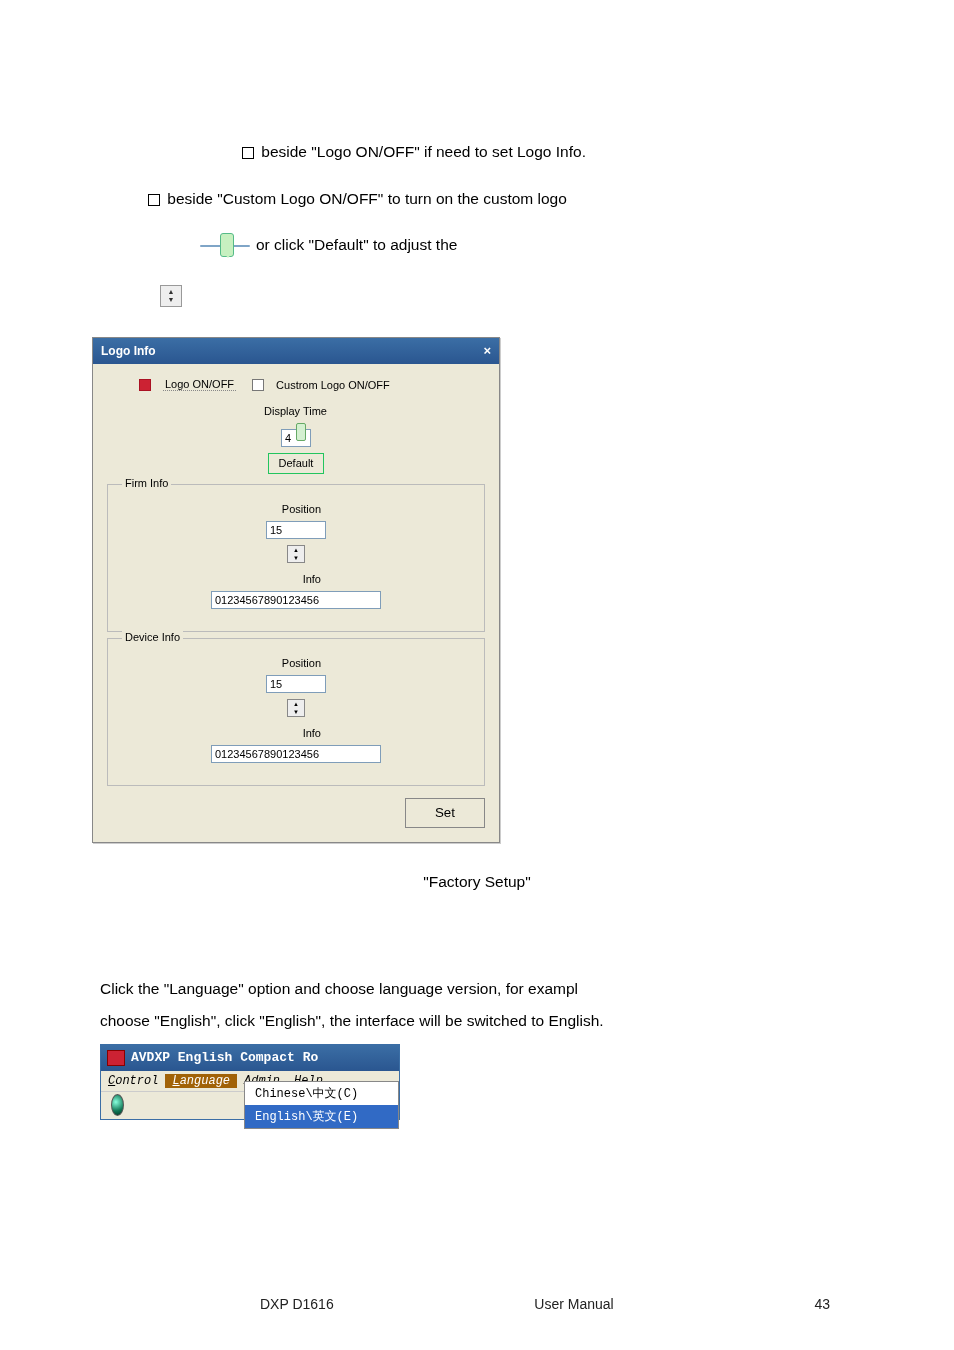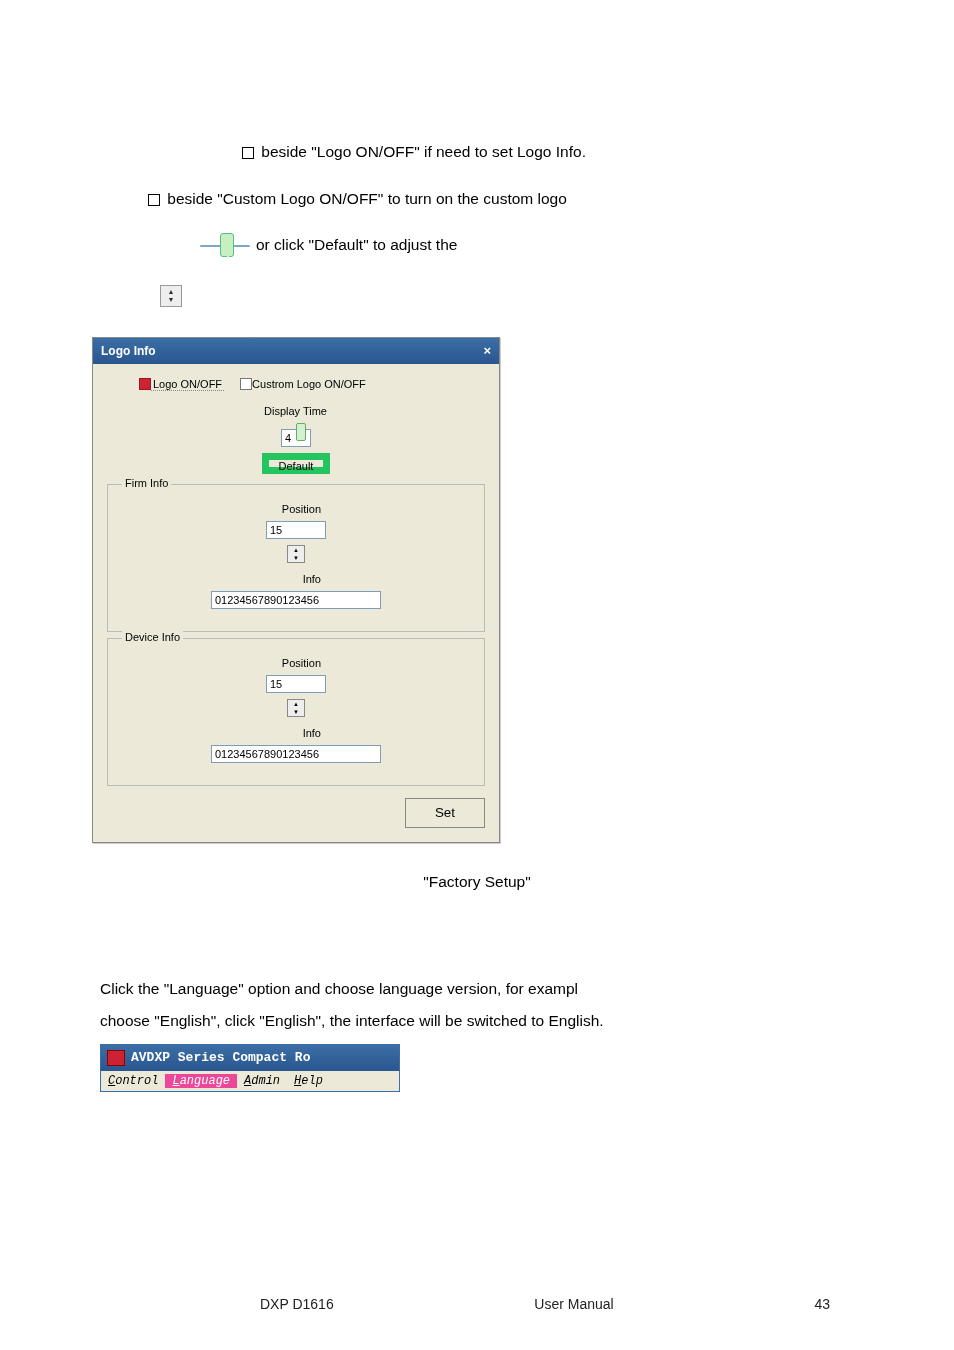--- a/index.html
+++ b/index.html
@@ -17,54 +17,54 @@
   .spinner-icon::before { content:"▲"; font-size:7px; color:#333; line-height:8px;}
   .spinner-icon::after { content:"▼"; font-size:7px; color:#333; line-height:8px;}
   .section-gap { margin-top: 40px; }
 
   
   .dialog { width: 408px; margin: 30px 0 0 -8px; background: #ece9d8; border:1px solid #888; font-size:11px; font-family: Tahoma, Arial, sans-serif; box-shadow:1px 1px 0 rgba(0,0,0,.2);}
   .titlebar { height:26px; background: linear-gradient(#3b6ea5,#2a5690); color:#fff; font-weight:bold; display:flex; align-items:center; padding:0 8px; font-size:12px;}
   .titlebar .close { margin-left:auto; font-size:13px; color:#fff;}
   .dlg-body { padding:10px 14px 14px 14px; }
   .checks { display:flex; gap:16px; margin:4px 0 14px 32px;}
-  .chk { display:flex; align-items:center; gap:0; }
+  .chk { display:flex; align-items:flex-end; gap:12px; }
   .chk .box { width:12px; height:12px; background:#fff; border:1px solid #777; display:inline-block;}
   .chk.red .box { background:#c23; border-color:#a12;}
   .chk .lbl { border-bottom:1px dotted #888; padding:0 2px;}
   .row { display:flex; align-items:center; gap:6px; margin-bottom:10px;flex-direction:column;}
   .row .lbl { width:64px; text-align:left; color:#000;}
   .slider-widget { flex:1; height:20px; position:relative; margin:0 6px;}
   .slider-widget .track { position:absolute; left:0; right:0; top:9px; height:2px; background:#bbb;}
   .slider-widget .ticks { position:absolute; left:0; right:0; top:11px; display:flex; justify-content:space-between;}
   .slider-widget .ticks span { width:1px; height:5px; background:#888;}
   .slider-widget .thumb { position:absolute; left:42%; top:0; width:10px; height:18px; background:#d4f0d0; border:1px solid #6a6; border-radius:2px;}
   .txtin { height:18px; border:1px solid #7f9db9; background:#fff; padding:0 3px; font-size:11px;}
   .w30 { width:30px;}
   .w180 { width:170px;}
-  .btn { height:21px; padding:0 10px; background:#ece9d8; border:7px solid #22c55e; font-size:11px; }
+  .btn { height:21px; padding:0 10px; background:#ece9d8; border:1px solid #22c55e; font-size:11px; }
   .fieldset { border:1px solid #bbb; padding:10px 10px 12px 10px; margin-top:6px;}
   .fieldset .legend { position:relative; top:-18px; left:4px; background:#ece9d8; padding:0 3px; display:inline-block; margin-bottom:-10px;}
   .fieldset .row { margin-top:-4px;}
   .spin { width:18px; height:18px; border:1px solid #888; background:#eee; display:inline-flex; flex-direction:column;}
   .spin span{font-size:6px; text-align:center; line-height:8px;}
   .setrow { display:flex; justify-content:flex-end; margin-top:12px;}
   .setbtn { width:80px; height:30px; background:#ece9d8; border:1px solid #888;}
 
   .factory { text-align:center; margin-top:30px; font-size:15.5px;}
 
   .body-text { font-size:15.5px; margin-top:82px; line-height:2.1;}
 
   
   .menu-ss { width:300px; border:1px solid #3b6ea5; margin-top:6px; background:#ece9d8; font-family: 'Courier New', monospace;}
   .menu-title { height:26px; background: linear-gradient(#3b6ea5,#2a5690); color:#fff; display:flex; align-items:center; padding:0 6px; font-size:13px; font-weight:bold;}
   .menu-title .ic { width:18px; height:16px; background:#c23; margin-right:6px; border:1px solid #800; display:inline-block;}
   .menubar { display:flex; height:20px; align-items:center; background:#ece9d8;font-style:italic;}
   .menubar .mi { padding:0 7px; font-size:12px;}
-  .menubar .mi.active { background:#ec4899; color:#fff;}
+  .menubar .mi.active { background:#a16207; color:#fff;}
   .menubar .mi .ul { text-decoration:underline;}
   .dropdown { margin-left:98px; width:155px; border:1px solid #888; background:#fff;}
   .dropdown .ditem { padding:3px 10px; font-size:12px;}
   .dropdown .ditem.sel { background:#316ac5; color:#fff;}
   .strip { display:flex; align-items:center; height:28px; border-top:1px solid #ccc;}
   .strip .knob { width:22px; height:22px; border-radius:50%; background: radial-gradient(circle at 35% 35%, #8fd, #175 60%, #032); margin-left:10px; border:1px solid #555;}
   .strip .dd-wrap { margin-left:22px; }
 
   .footer { position:absolute; bottom:38px; left:0; right:14px; display:flex; justify-content:space-between; padding:0 110px 0 260px; font-size:14px; color:#222;}
   .checkbox-glyph { display:inline-block; width:12px; height:12px; border:1px solid #000; vertical-align:middle; margin-right:3px;}
@@ -169,28 +169,37 @@
   <div class="factory">"Factory Setup"</div>
 
   <div class="body-text">
     <div>Click the "Language" option and choose language version, for exampl</div>
     <div>choose "English", click "English", the interface will be switched to English.</div>
   </div>
 
   <div class="menu-ss">
     <div class="menu-title">
       <span class="ic"></span>
-      <span>AVDXP Series Compact Ro</span>
+      <span>AVDXP English Compact Ro</span>
     </div>
     <div class="menubar">
       <span class="mi"><span class="ul">C</span><span>ontrol</span></span>
       <span class="mi active"><span class="ul">L</span><span>anguage</span></span>
       <span class="mi"><span class="ul">A</span><span>dmin</span></span>
       <span class="mi"><span class="ul">H</span><span>elp</span></span>
     </div>
+    <div class="strip">
+      <span class="knob"></span>
+      <div class="dd-wrap">
+        <div class="dropdown">
+          <div class="ditem">Chinese\中文(C)</div>
+          <div class="ditem sel">English\英文(E)</div>
+        </div>
+      </div>
+    </div>
   </div>
 
 </div>
 
 <div class="footer">
   <span>DXP D1616</span>
   <span>User Manual</span>
   <span>43</span>
 </div>
 

